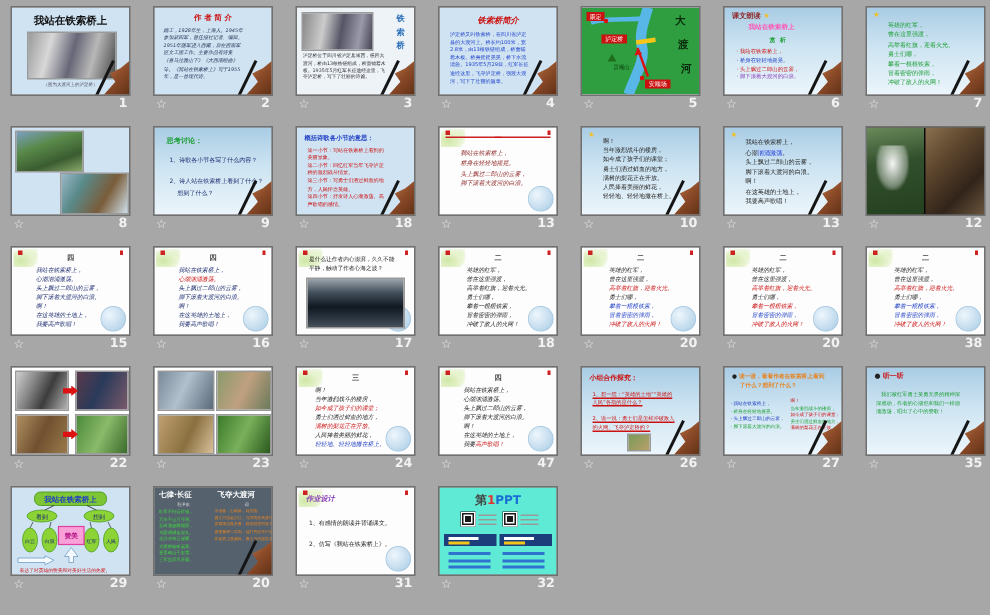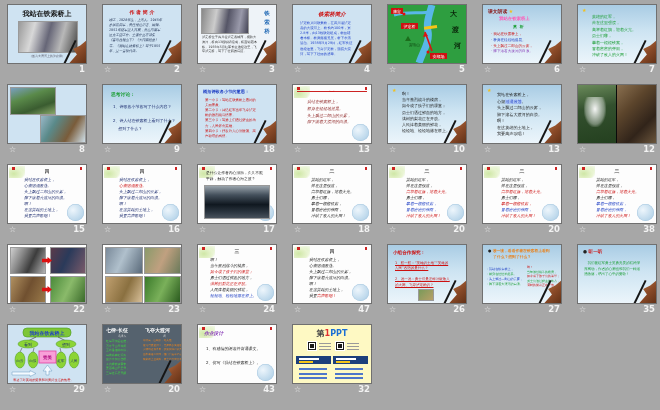--- a/index.html
+++ b/index.html
@@ -497,25 +497,25 @@
         <div class="thumb whitebg">
           <div class="leaf"></div>
           <div class="globe"></div>
           <div class="sq" style="left: 4px; top: 2px; position: absolute;"></div>
           <div class="sq" style="left: 71.5px; top: 2px; position: absolute;"></div>
           <div class="blk" style="left: 6px; top: 5px; position: absolute; font-size: 4.8px; line-height: 1.5; font-weight: bold; font-style: italic; color: rgb(138, 63, 184);"><div class="ln">作业设计</div></div>
           <div class="blk" style="left: 8px; top: 20px; position: absolute; font-size: 4px; line-height: 1.8; color: rgb(34, 34, 34);"><div class="ln">1、有感情的朗读并背诵课文。</div><div class="ln">&nbsp;</div><div class="ln">2、仿写《我站在铁索桥上》。</div></div>
         </div>
         <div class="foot">
           <span class="star">☆</span>
-          <span class="num">43</span>
-        </div>
-      </div>
-      <div class="cell">
-        <div class="thumb" style="background: #fef9c3;">
+          <span class="num">31</span>
+        </div>
+      </div>
+      <div class="cell">
+        <div class="thumb" style="background: #5eead4;">
           <div class="blk" style="left: 0px; top: 3px; width: 78px; position: absolute; text-align: center; font-size: 8px; font-weight: bold;"><span style="color: rgb(68, 68, 68);">第</span><span style="color: rgb(224, 48, 48);">1</span><span style="color: rgb(26, 111, 212);">PPT</span></div>
           <div style="left: 14px; top: 16px; width: 10px; height: 10px; position: absolute; background: rgb(26, 26, 26); box-shadow: rgb(255, 255, 255) 0px 0px 0px 1px inset, rgb(26, 26, 26) 0px 0px 0px 2px inset, rgb(255, 255, 255) 0px 0px 0px 3px inset;"></div>
           <div style="left: 26px; top: 18px; width: 12px; height: 1.4px; position: absolute; background: rgb(154, 154, 154);"></div>
           <div style="left: 26px; top: 21px; width: 12px; height: 1.4px; position: absolute; background: rgb(154, 154, 154);"></div>
           <div style="left: 26px; top: 24px; width: 12px; height: 1.4px; position: absolute; background: rgb(154, 154, 154);"></div>
           <div style="left: 42px; top: 16px; width: 10px; height: 10px; position: absolute; background: rgb(26, 26, 26); box-shadow: rgb(255, 255, 255) 0px 0px 0px 1px inset, rgb(26, 26, 26) 0px 0px 0px 2px inset, rgb(255, 255, 255) 0px 0px 0px 3px inset;"></div>
           <div style="left: 54px; top: 18px; width: 12px; height: 1.4px; position: absolute; background: rgb(154, 154, 154);"></div>
           <div style="left: 54px; top: 21px; width: 12px; height: 1.4px; position: absolute; background: rgb(154, 154, 154);"></div>
           <div style="left: 54px; top: 24px; width: 12px; height: 1.4px; position: absolute; background: rgb(154, 154, 154);"></div>
           <div style="left: 3px; top: 31px; width: 35px; height: 8px; position: absolute; background: rgb(28, 63, 124);">

